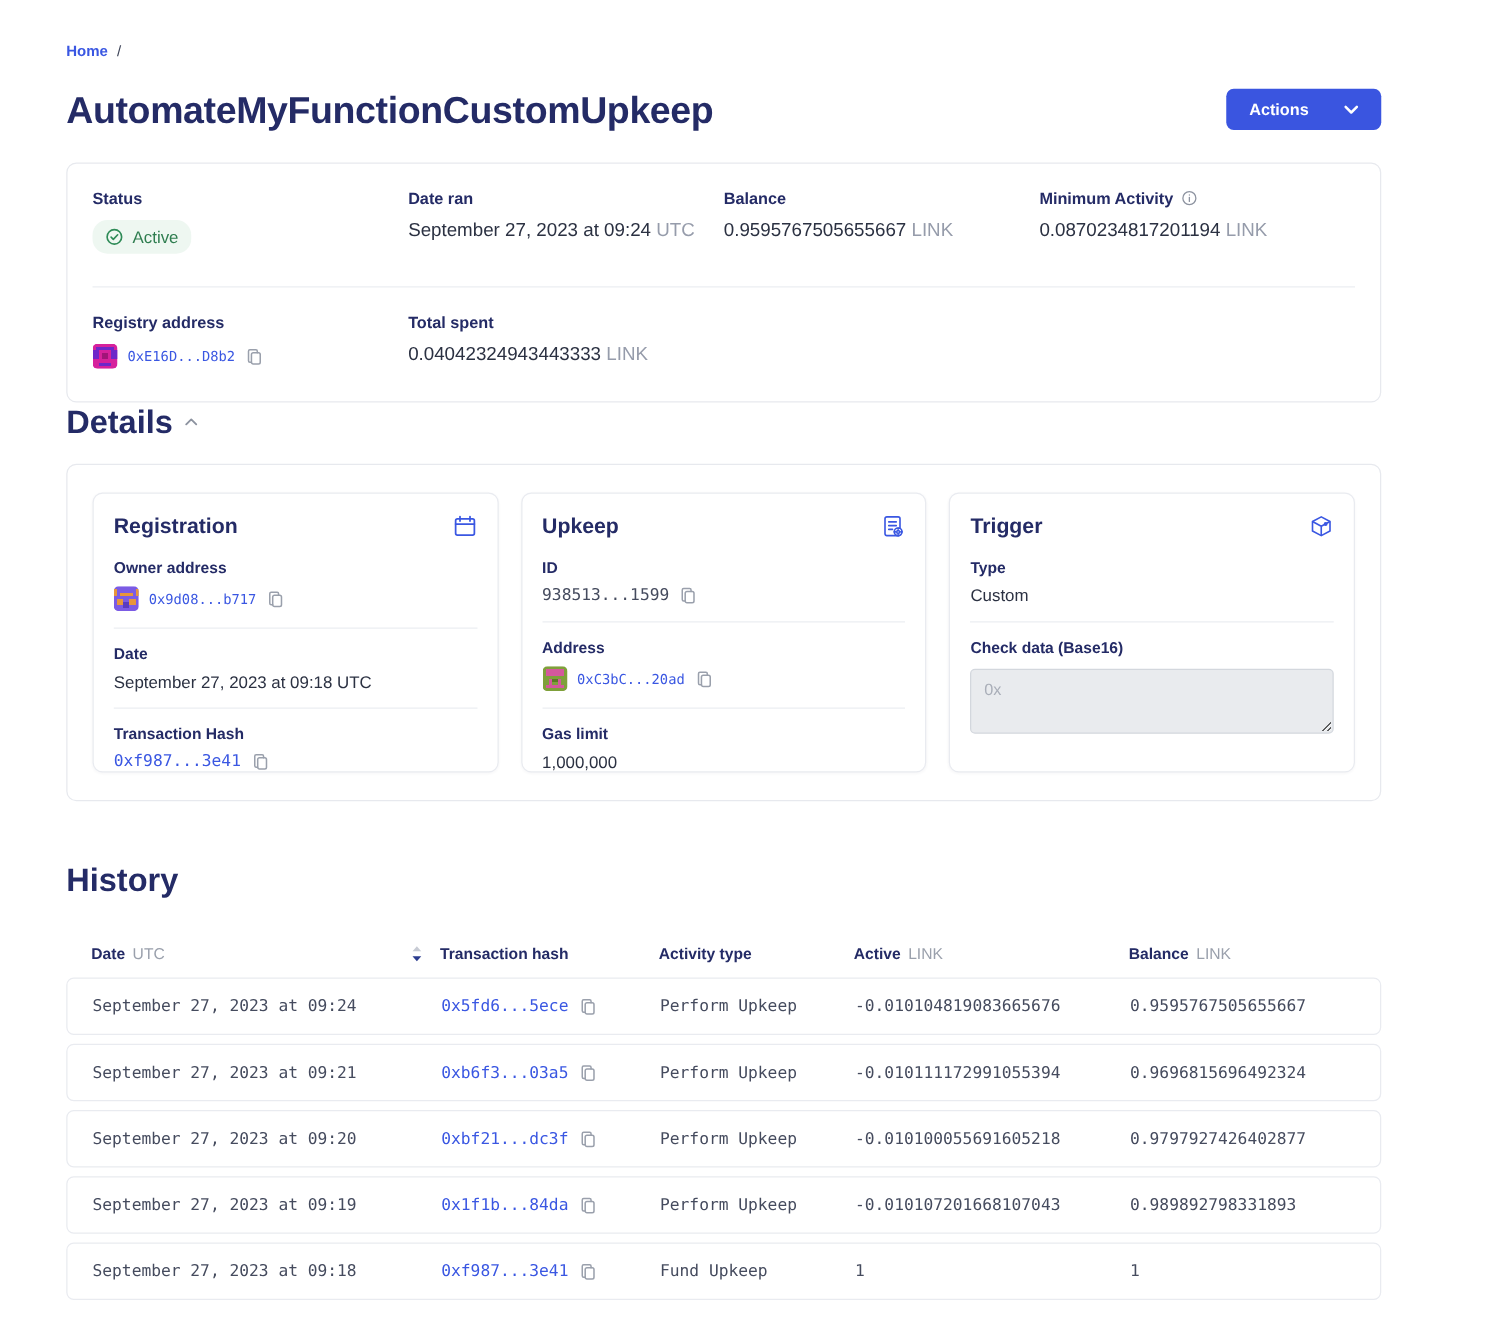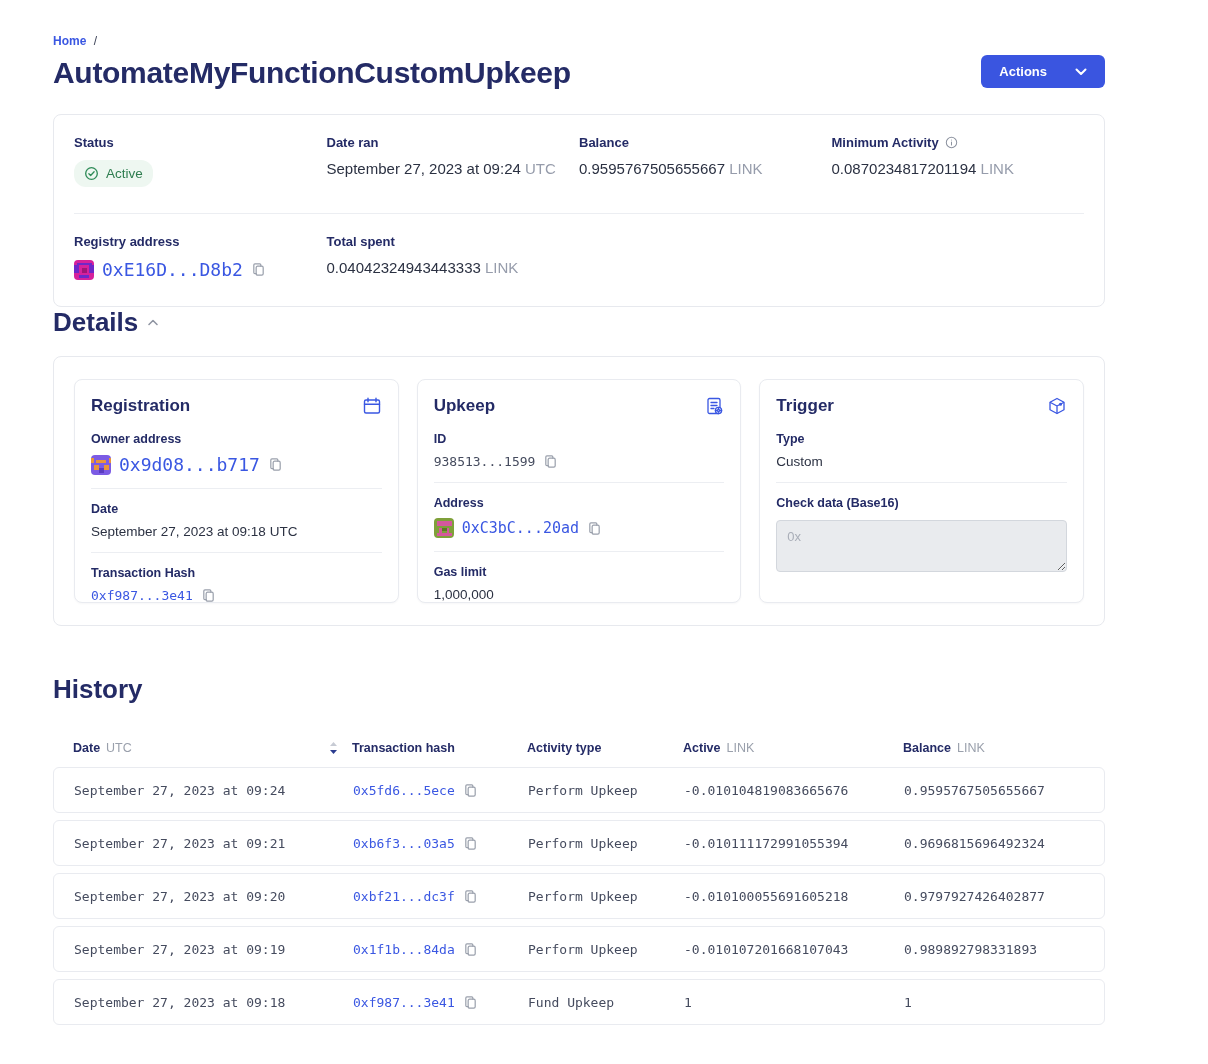--- a/index.html
+++ b/index.html
@@ -16,38 +16,38 @@
   *{box-sizing:border-box;}
   body{margin:0;background:#fff;width:1208px;min-height:1064px;
        font-family:"Liberation Sans",sans-serif;color:var(--text-dark);}
   .page{width:1052px;margin-left:53px;padding-top:34px;}
 
   
   .topbar{display:flex;justify-content:space-between;align-items:flex-end;}
   .breadcrumb{font-size:12px;font-weight:bold;}
   .breadcrumb a{color:var(--link-blue);text-decoration:none;cursor:pointer;}
   .breadcrumb .sep{color:#3c4257;margin-left:4px;font-weight:normal;}
-  h1{margin:8px 0 0;font-size:30px;letter-spacing:-.3px;color:var(--heading-navy);}
+  h1{margin:24px 0 0;font-size:30px;letter-spacing:-.3px;color:var(--heading-navy);}
   .actions-btn{display:inline-flex;align-items:center;gap:28px;background:var(--accent-blue);
        color:#fff;border:none;border-radius:6px;padding:9px 18px;font-size:13px;font-weight:bold;
        font-family:inherit;cursor:pointer;margin-bottom:2px;}
 
   
   .overview-card{margin-top:24px;border:1px solid var(--border);border-radius:8px;padding:0 20px;}
   .ov-grid{display:grid;grid-template-columns:repeat(4,1fr);padding:20px 0 26px;}
   .label{font-size:13px;font-weight:bold;color:var(--heading-navy);margin-bottom:10px;
          display:flex;align-items:center;gap:6px;}
   .value{font-size:15px;color:var(--text-dark);}
   .suffix{color:var(--gray);}
   .ov-divider{border:none;border-top:1px solid #eceef2;margin:0;}
   .badge{display:inline-flex;align-items:center;gap:7px;background:var(--status-green-bg);
          color:var(--status-green);font-size:13.5px;padding:6px 10px;border-radius:12px;}
   .addr-row{display:flex;align-items:center;gap:8px;}
   .identicon{width:20px;height:20px;border-radius:4px;overflow:hidden;flex:0 0 auto;display:block;}
-  .hash-link{font-family:"DejaVu Sans Mono",monospace;font-size:18px;color:var(--link-blue);
+  .hash-link{font-family:"DejaVu Sans Mono",monospace;font-size:11px;color:var(--link-blue);
              text-decoration:none;cursor:pointer;}
   .copy-btn{background:none;border:none;padding:0;cursor:pointer;display:inline-flex;align-items:center;}
 
   
   .section-head{display:flex;align-items:center;gap:10px;}
   .section-head h2,.history-head{margin:0;font-size:26px;color:var(--heading-navy);}
   .history-head{margin-top:48px;}
 
   
   .details-card{margin-top:18px;border:1px solid var(--border);border-radius:8px;padding:22px 20px;
@@ -251,21 +251,21 @@
               <rect width="8" height="8" fill="#7fa03a"></rect>
               <g fill="#d4589c">
                 <rect x="1" y="1" width="6" height="2"></rect>
                 <rect x="2" y="4" width="1" height="2"></rect>
                 <rect x="5" y="4" width="1" height="2"></rect>
                 <rect x="1" y="6" width="6" height="1"></rect>
               </g>
               <rect x="3" y="4" width="2" height="1" fill="#5c7a22"></rect>
             </svg>
         </span>
-        <a class="hash-link" style="font-size:15px">0xC3bC...20ad</a>
+        <a class="hash-link" style="font-size:11px">0xC3bC...20ad</a>
         <button class="copy-btn">
           <svg width="15" height="15" viewBox="0 0 16 16" fill="none" stroke="#9aa0ac" stroke-width="1.3" stroke-linecap="round">
               <rect x="5.5" y="4.5" width="7.5" height="9.5" rx="1.5"></rect>
               <path d="M10.5 4.5V3.2A1.2 1.2 0 0 0 9.3 2H4.2A1.2 1.2 0 0 0 3 3.2v8.1a1.2 1.2 0 0 0 1.2 1.2h1.3"></path>
             </svg>
         </button>
       </div>
       <div class="dc-div"></div>
       <div class="dc-label">Gas limit</div>
       <div class="dc-value">1,000,000</div>

